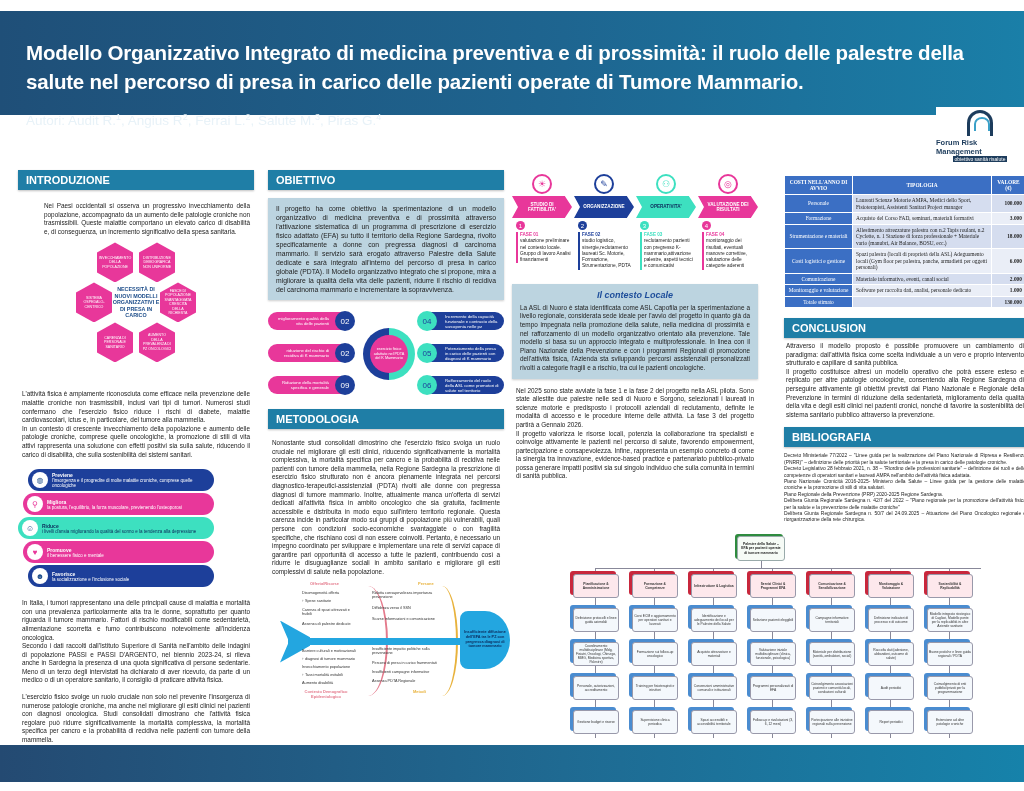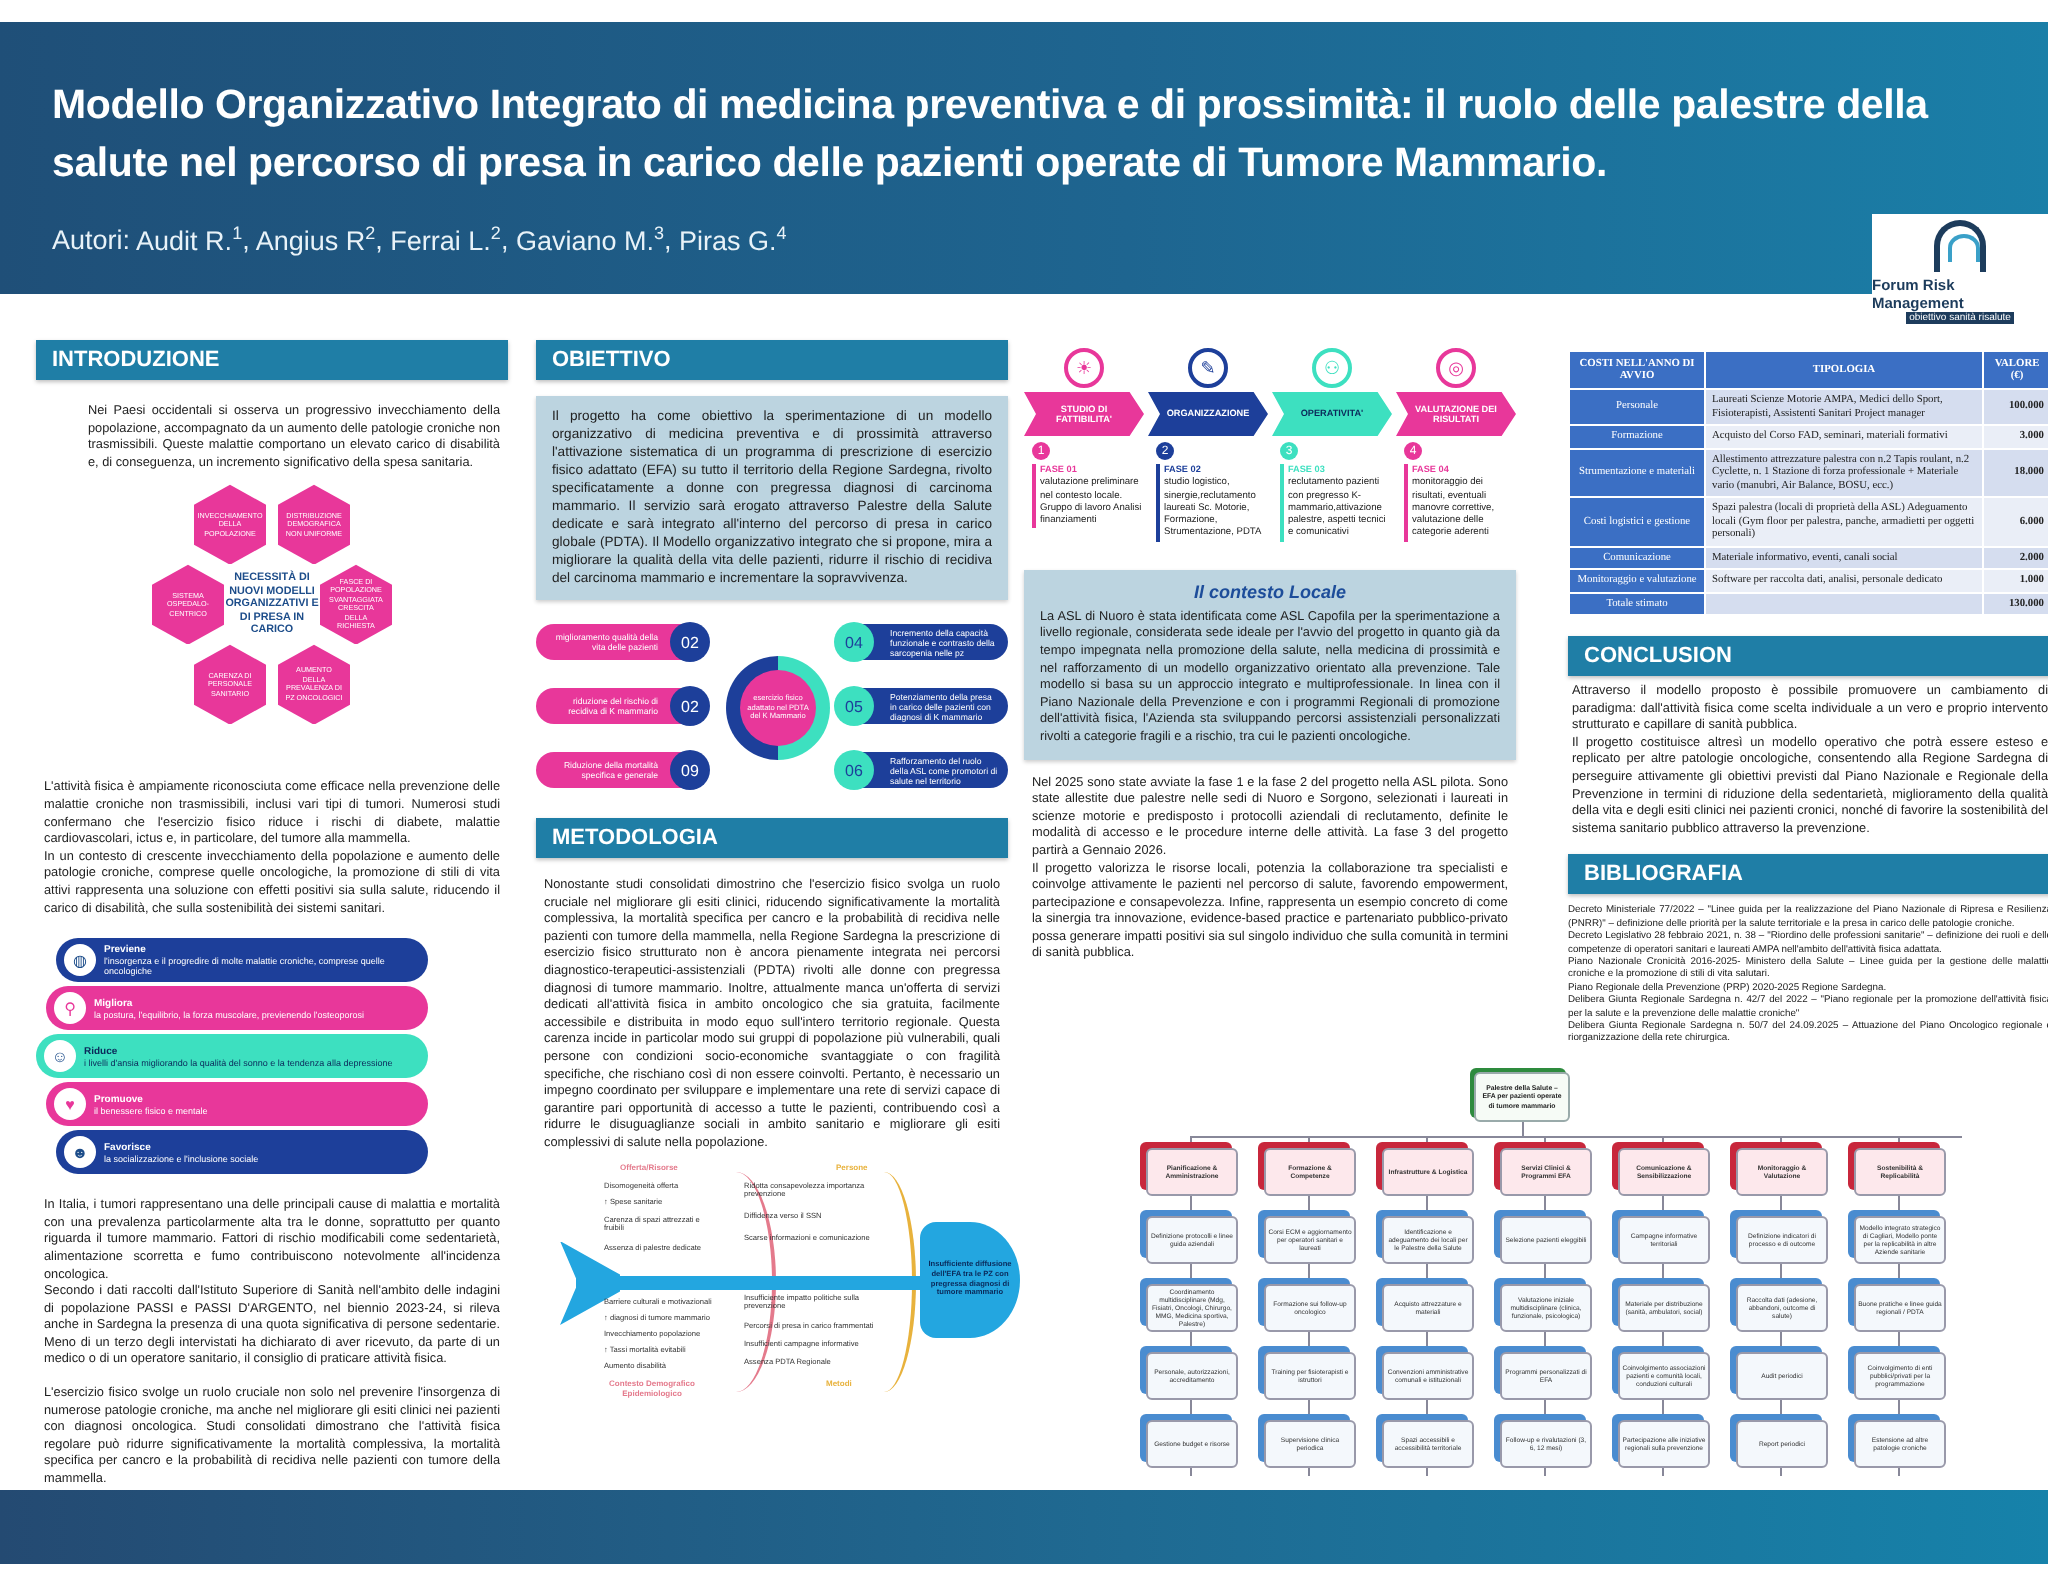--- a/index.html
+++ b/index.html
@@ -1,18 +1,18 @@
 <!DOCTYPE html>
 <html><head>
 <meta charset="utf-8">
 <style>
 *{box-sizing:border-box;margin:0;padding:0}
 html,body{width:1024px;height:791px;overflow:hidden;background:#fff;font-family:"Liberation Sans",sans-serif;color:#222}
 .top-strip{height:11px;background:#fff}
-.header{position:absolute;left:0;top:11px;width:1024px;height:136px;background:linear-gradient(90deg,#1f4f78 0%,#1e6590 55%,#1a7fa8 100%)}
+.header{position:absolute;left:0;top:11px;width:1024px;height:104px;background:linear-gradient(90deg,#1f4f78 0%,#1e6590 55%,#1a7fa8 100%)}
 .header h1{position:absolute;left:26px;top:27px;width:980px;color:#fff;font-size:20.5px;font-weight:bold;line-height:29px;letter-spacing:-0.2px}
 .header .authors{position:absolute;left:26px;top:100px;color:#e8f2f8;font-size:13.5px}
 .header .affil{position:absolute;left:26px;top:124px;color:#e8f2f8;font-size:13.5px}
 .header sup{font-size:9px}
 .logo{position:absolute;right:0;top:96px;width:88px;height:58px;background:#fff;display:flex;flex-direction:column;align-items:center;justify-content:center}
 .logo .fp{width:26px;height:26px;border:3px solid #1d3c5c;border-radius:50% 50% 0 0;border-bottom:none;position:relative;margin-bottom:2px}
 .logo .fp:after{content:"";position:absolute;left:4px;top:4px;width:12px;height:12px;border:2px solid #3aa0c8;border-radius:50% 50% 0 0;border-bottom:none}
 .logo .t1{font-size:7.5px;font-weight:bold;color:#1d3c5c}
 .logo .t2{font-size:5px;color:#fff;background:#1d3c5c;padding:0 2px}
 .footer{position:absolute;left:0;top:745px;width:1024px;height:37px;background:linear-gradient(90deg,#244a72 0%,#1f6a92 55%,#1682aa 100%)}
@@ -82,21 +82,21 @@
 <body>
 
 <div class="top-strip"></div>
 
 <header class="header">
   <h1>Modello Organizzativo Integrato di medicina preventiva e di prossimità: il ruolo delle palestre della salute nel percorso di presa in carico delle pazienti operate di Tumore Mammario.</h1>
   <div class="authors">
     <span>Autori: </span><span><span>Audit R.</span><sup>1</sup></span>,
     <span><span>Angius R</span><sup>2</sup></span>,
     <span><span>Ferrai L.</span><sup>2</sup></span>,
-    <span><span>Gaviano M.</span><sup>3</sup></span>,
+    <span><span>Salute M.</span><sup>3</sup></span>,
     <span><span>Piras G.</span><sup>4</sup></span>
   </div>
   <div class="logo">
     <div class="fp"></div>
     <div class="t1">Forum Risk Management</div>
     <div class="t2">obiettivo sanità risalute</div>
   </div>
 </header>
 
 <section class="col" style="left:18px;width:236px">

